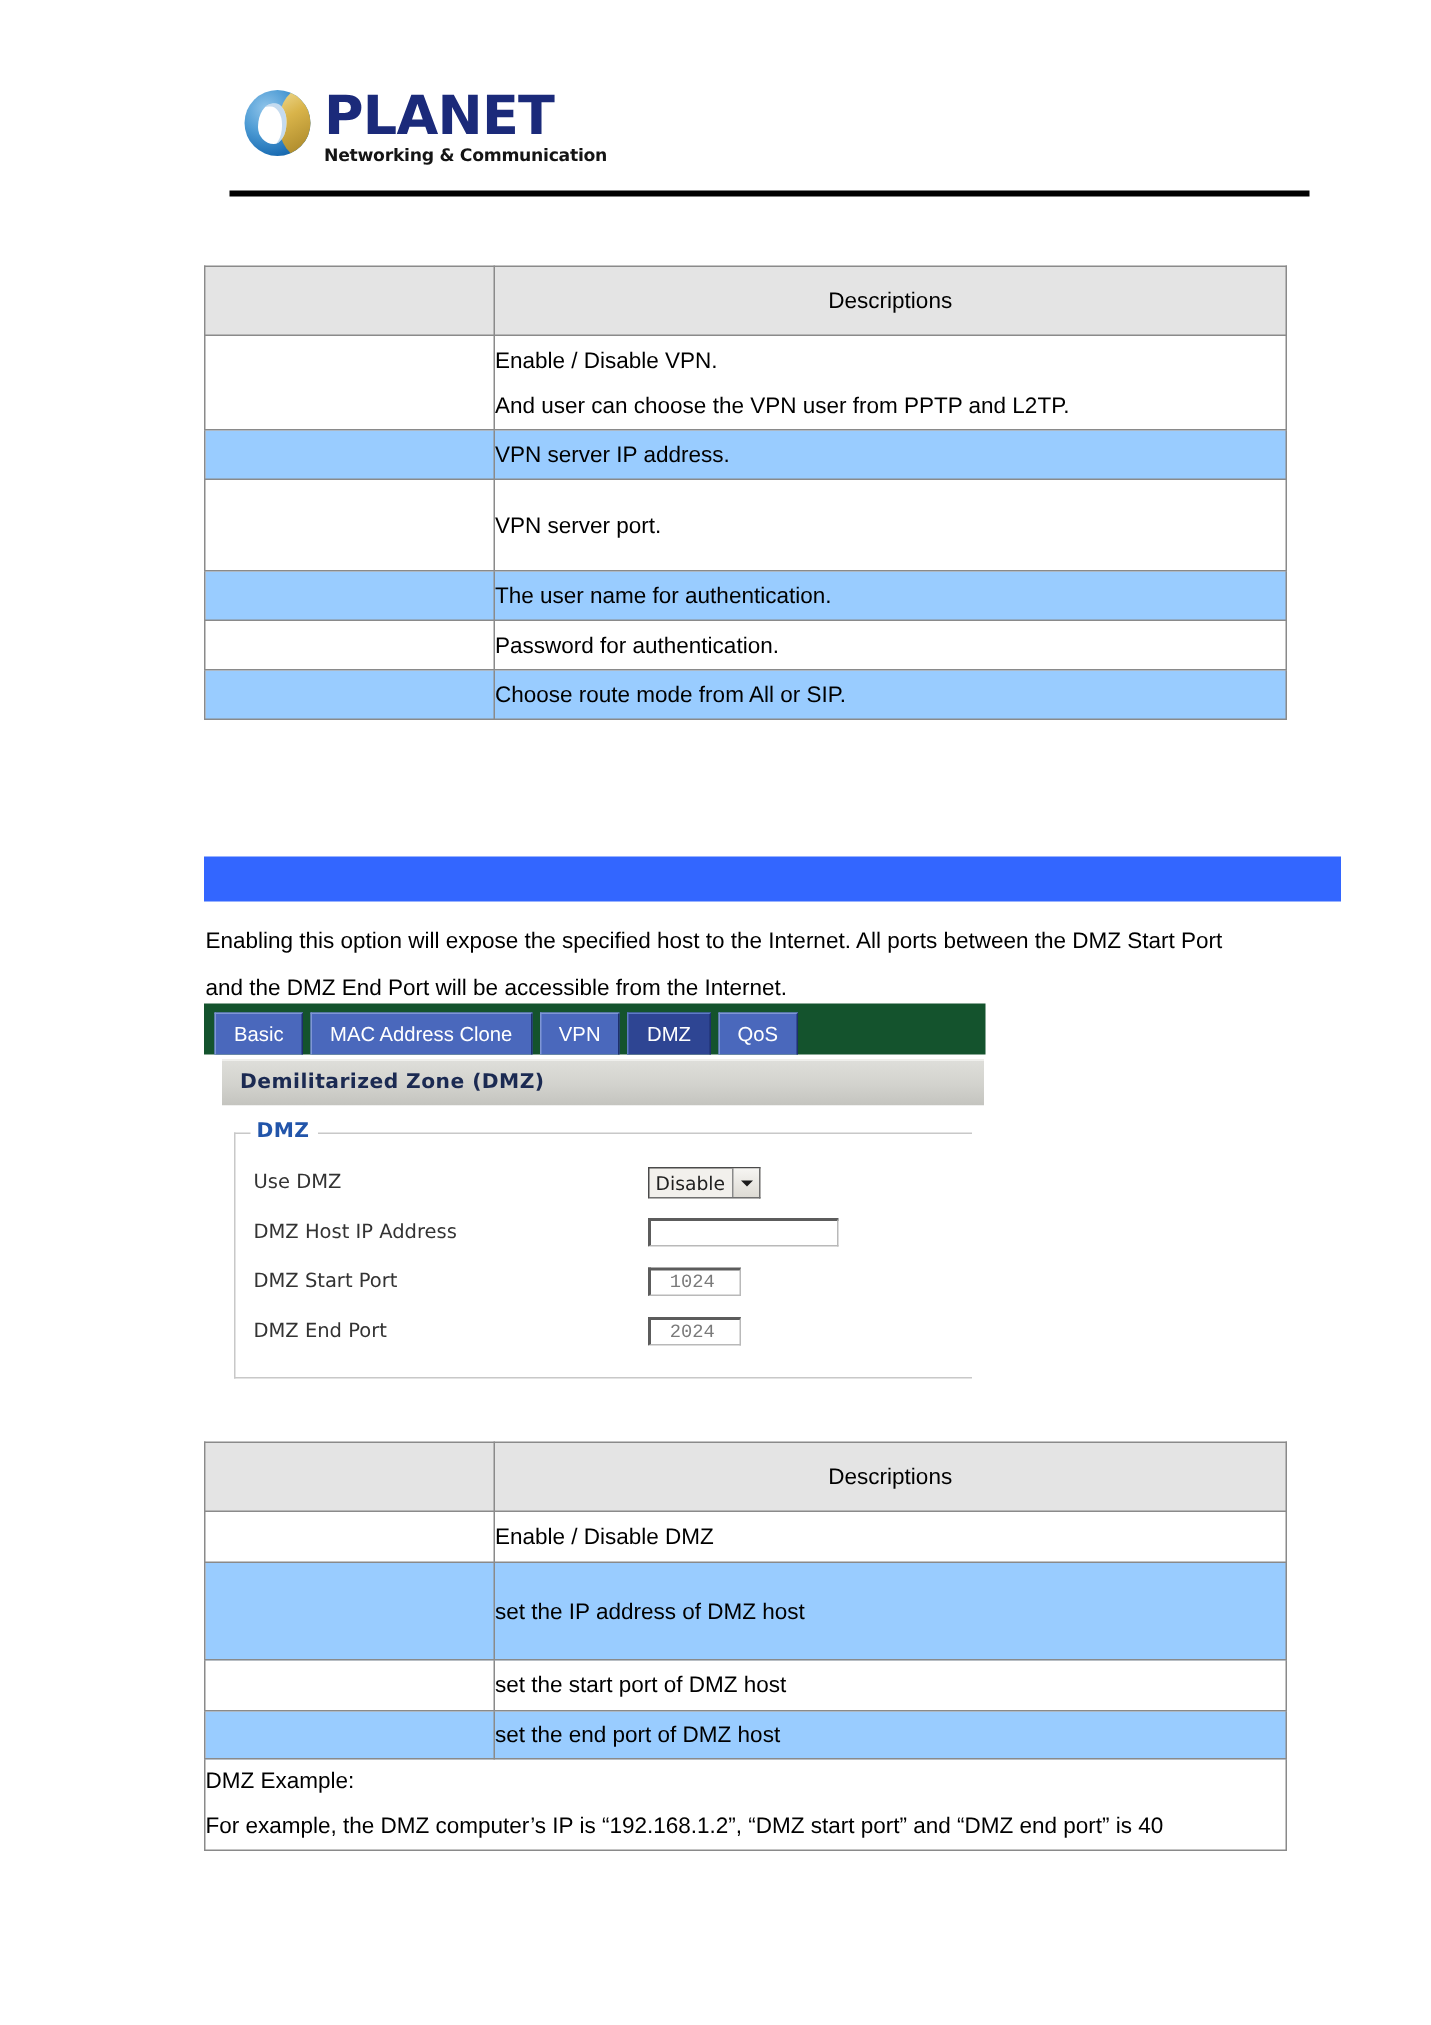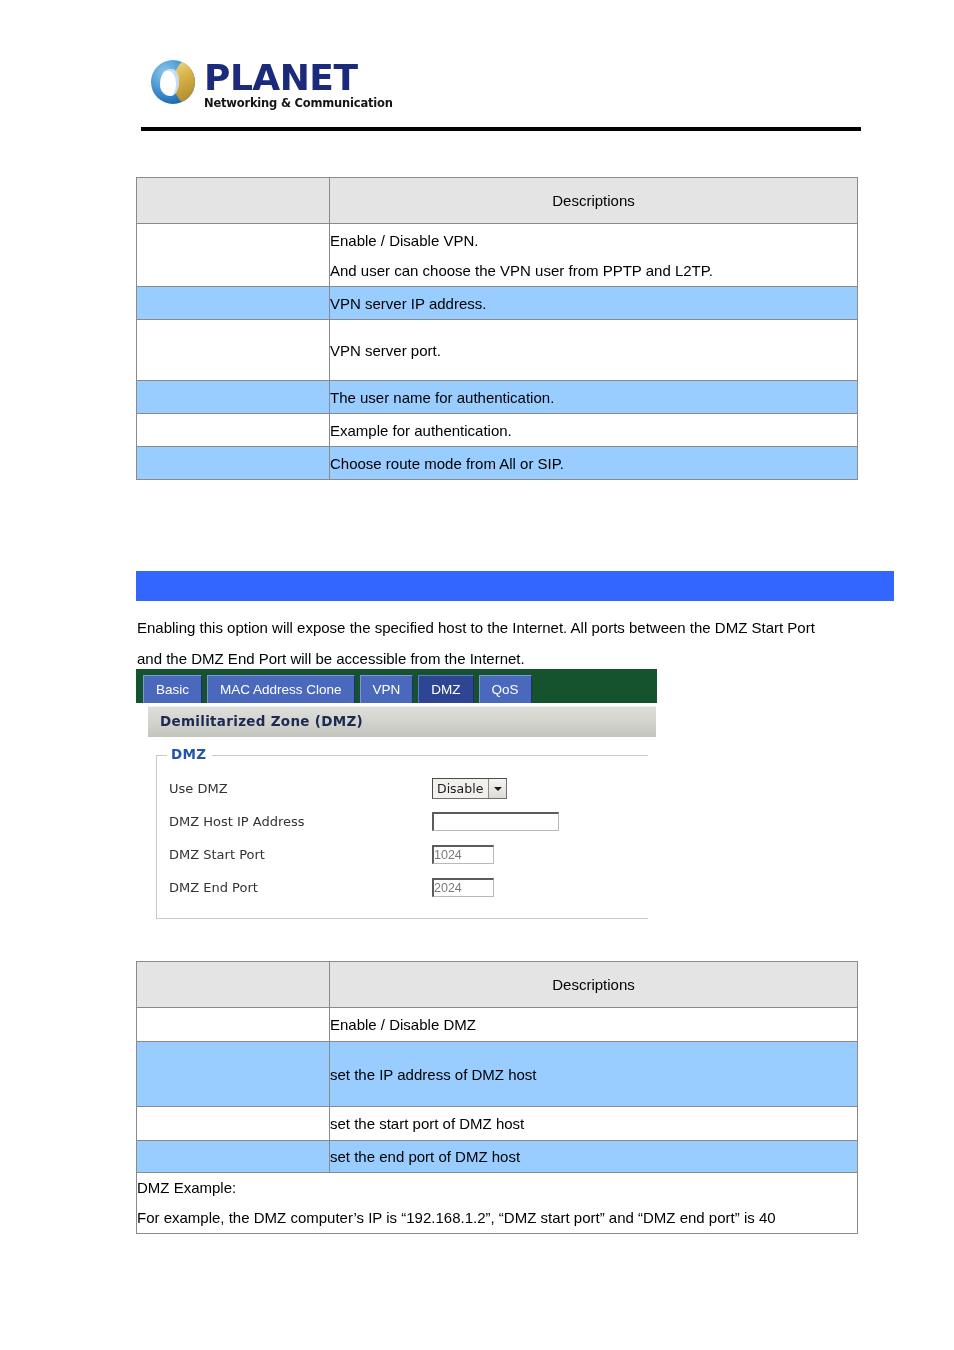--- a/index.html
+++ b/index.html
@@ -13,21 +13,21 @@
     height: 1350px;
     font-family: "Liberation Sans", sans-serif;
     color: #000000;
     position: relative;
     overflow: hidden;
   }
 
   
   .page-header {
     position: absolute;
-    left: 4px;
+    left: 16px;
     top: 0;
     width: 800px;
     height: 140px;
   }
   .logo-block {
     position: absolute;
     left: 147px;
     top: 60px;
     display: flex;
     align-items: flex-start;
@@ -303,26 +303,26 @@
     border-right: 4px solid transparent;
     border-top: 4px solid #1a1a1a;
   }
   .text-input {
     height: 19px;
     box-sizing: border-box;
     background: #ffffff;
     border: 1px solid #b9b9b9;
     border-top: 2px solid #5c5c5c;
     border-left: 2px solid #5c5c5c;
-    font-family: Liberation Sans, sans-serif;
+    font-family: Liberation Mono, monospace;
     font-size: 12.5px;
     color: #7a7a7a;
     line-height: 16px;
     padding: 0 4px 0 0;
-    text-align: left;
+    text-align: center;
   }
   .input-wide  { width: 127px; }
   .input-small { width: 62px; }
 </style>
 </head>
 <body>
 
 <div class="page-header">
   <div class="logo-block">
     <div class="logo-mark"></div>
@@ -372,21 +372,21 @@
     <tr class="row-blue">
       <td></td>
       <td class="cell-pad cell-lines">
         <p>The user name for authentication.</p>
       </td>
     </tr>
 
     <tr class="row-white">
       <td></td>
       <td class="cell-pad cell-lines">
-        <p>Example for authentication.</p>
+        <p>Password for authentication.</p>
       </td>
     </tr>
 
     <tr class="row-blue">
       <td></td>
       <td class="cell-pad cell-lines">
         <p>Choose route mode from All or SIP.</p>
       </td>
     </tr>
   </tbody>

